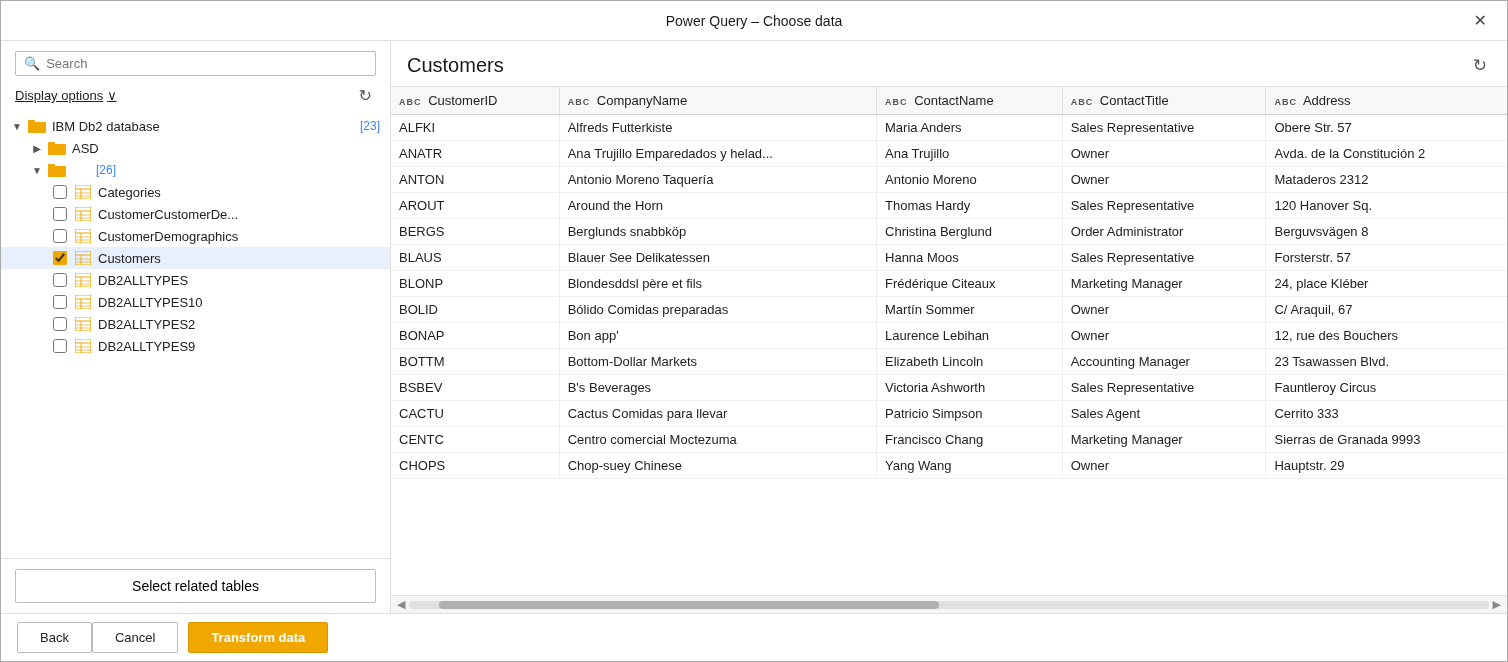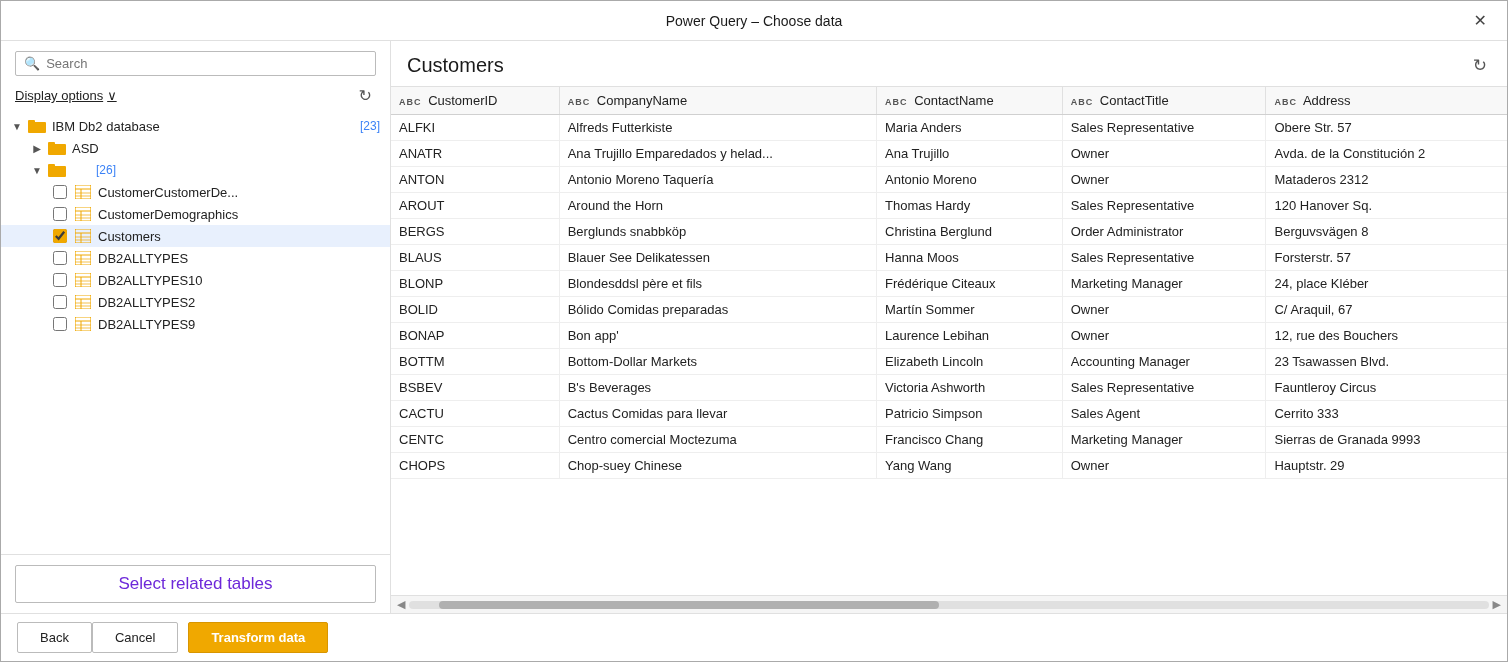--- a/index.html
+++ b/index.html
@@ -168,26 +168,26 @@
       margin-left: 24px;
       white-space: nowrap;
     }
     .left-panel-footer {
       padding: 10px 14px;
       border-top: 1px solid #e0e0e0;
     }
     .select-related-btn {
       width: 100%;
       padding: 8px 0;
-      font-size: 17px;
+      font-size: 14px;
       background: #fff;
       border: 1px solid #bbb;
       cursor: pointer;
       border-radius: 2px;
-      color: #6d28d9;
+      color: #000000;
     }
     
     .right-panel {
       flex: 1;
       display: flex;
       flex-direction: column;
       overflow: hidden;
     }
     .table-header-row {
       display: flex;
@@ -376,20 +376,33 @@
           <span class="tree-arrow">▼</span>
           <span class="folder-icon">
             <svg width="18" height="14" viewBox="0 0 18 14">
               <rect x="0" y="3" width="18" height="11" rx="1" fill="#f0a800"></rect>
               <rect x="0" y="1" width="7" height="4" rx="1" fill="#f0a800"></rect>
             </svg>
           </span>
           <span class="tree-count">[26]</span>
         </div>
 
+        <div class="tree-item" style="padding-left:52px;">
+          <input type="checkbox" class="checkbox" style="">
+          <span class="table-icon">
+            <svg width="16" height="14" viewBox="0 0 16 14">
+              <rect x="0" y="0" width="16" height="14" rx="1" fill="none" stroke="#f0a800" stroke-width="1.2"></rect>
+              <line x1="0" y1="4" x2="16" y2="4" stroke="#f0a800" stroke-width="1"></line>
+              <line x1="6" y1="4" x2="6" y2="14" stroke="#f0a800" stroke-width="1"></line>
+              <line x1="0" y1="8" x2="16" y2="8" stroke="#f0a800" stroke-width="0.7"></line>
+              <line x1="0" y1="11" x2="16" y2="11" stroke="#f0a800" stroke-width="0.7"></line>
+            </svg>
+          </span>
+          <span class="tree-label">Categories</span>
+        </div>
 
         <div class="tree-item" style="padding-left:52px;">
           <input type="checkbox" class="checkbox" style="">
           <span class="table-icon">
             <svg width="16" height="14" viewBox="0 0 16 14">
               <rect x="0" y="0" width="16" height="14" rx="1" fill="none" stroke="#f0a800" stroke-width="1.2"></rect>
               <line x1="0" y1="4" x2="16" y2="4" stroke="#f0a800" stroke-width="1"></line>
               <line x1="6" y1="4" x2="6" y2="14" stroke="#f0a800" stroke-width="1"></line>
               <line x1="0" y1="8" x2="16" y2="8" stroke="#f0a800" stroke-width="0.7"></line>
               <line x1="0" y1="11" x2="16" y2="11" stroke="#f0a800" stroke-width="0.7"></line>

